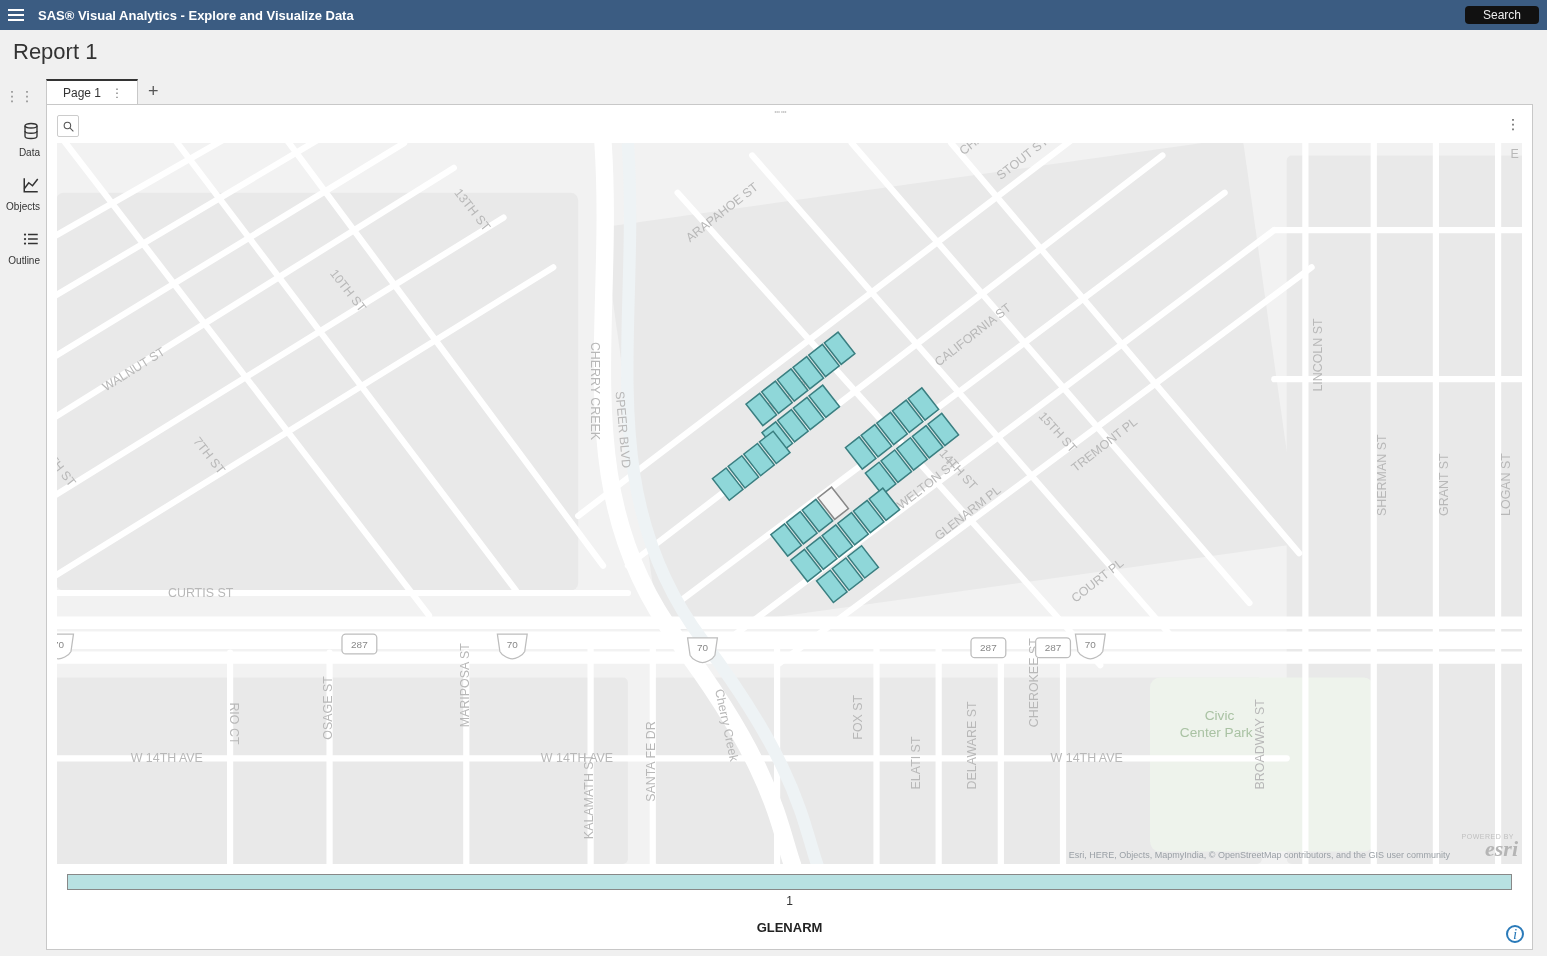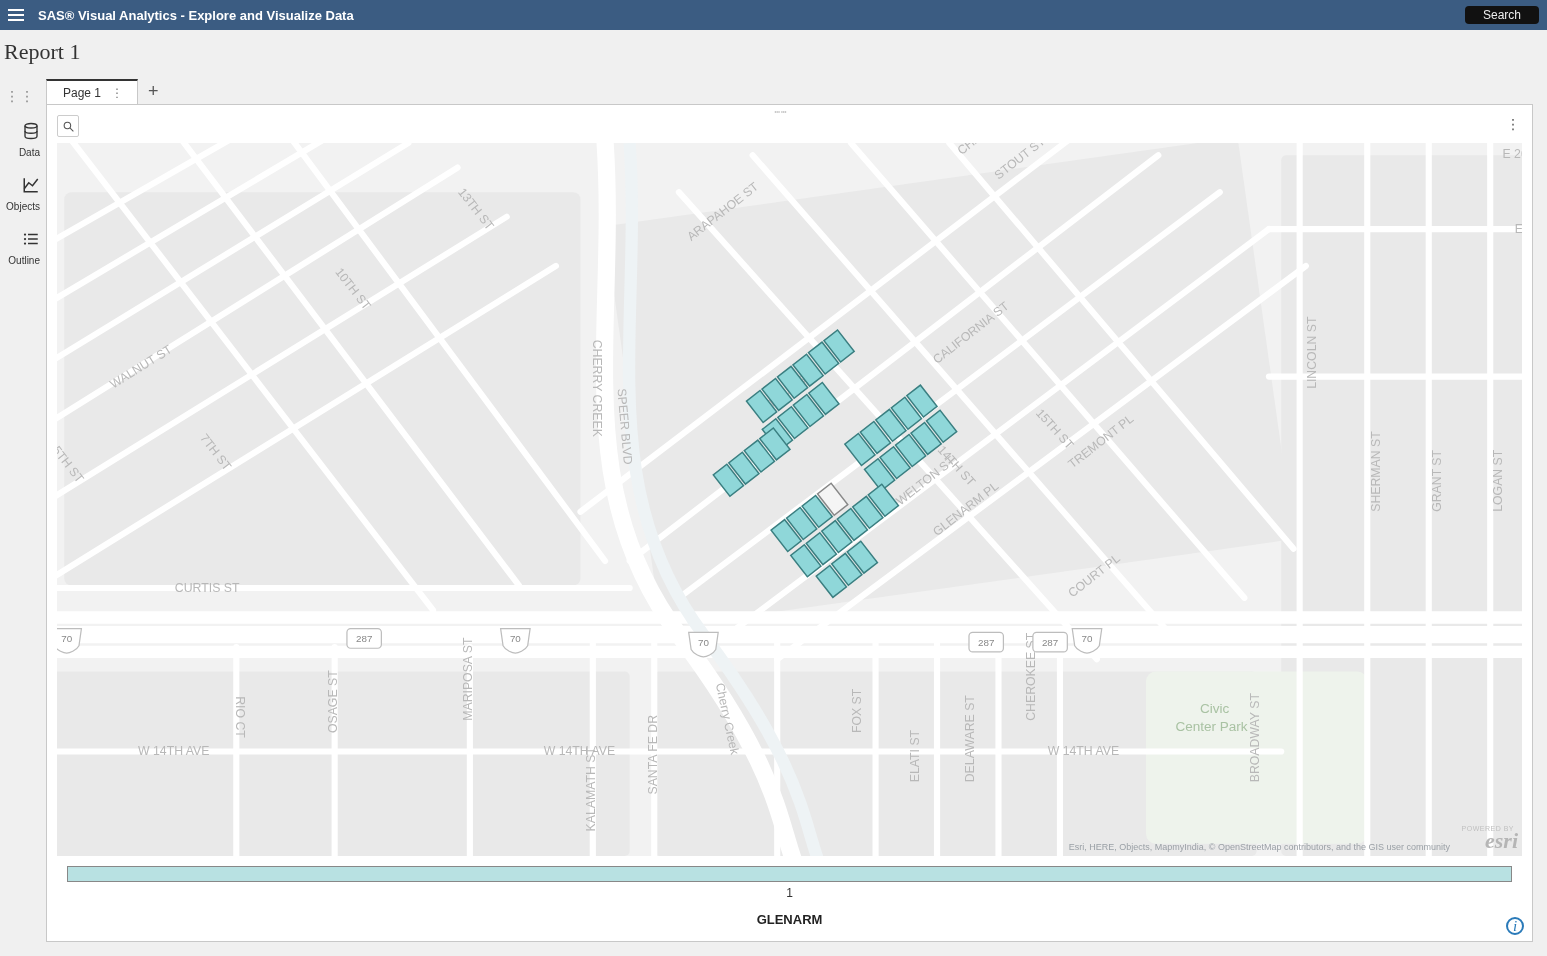--- a/index.html
+++ b/index.html
@@ -5,29 +5,29 @@
   * { box-sizing: border-box; margin: 0; padding: 0; }
   html, body { width: 100%; height: 100%; font-family: Arial, Helvetica, sans-serif; background: #f0f0f0; overflow: hidden; }
   
   .topbar { height: 30px; background: #3b5c82; display: flex; align-items: center; color: #fff; padding: 0 8px; font-size: 13px; justify-content: space-between; }
   .topbar .hamburger { width: 20px; height: 20px; display:flex; flex-direction:column; justify-content:center; gap:3px; cursor:pointer; margin-right:10px;}
   .topbar .hamburger span{height:2px;background:#fff;width:16px;}
   .topbar .title { font-weight:bold; }
   .topbar .spacer { flex:1; }
   .topbar .search { background:#111; color:#eee; border-radius:4px; padding:2px 18px; font-size:12px; cursor:pointer; }
   
-  .report-title-row { height: 44px; display:flex; align-items:center; padding: 0 4px; font-size:22px; color:#333; background:#f0f0f0;font-family:Liberation Serif, serif;}
+  .report-title-row { height: 44px; display:flex; align-items:center; padding: 0 13px; font-size:22px; color:#333; background:#f0f0f0;}
   
   .main { display:flex; height: calc(100% - 74px); }
   .rail { width:40px; background:#f0f0f0; display:flex; flex-direction:column; align-items:center; gap:18px; padding-top:14px; border-right:none;}
   .rail .rail-item { width:40px; display:flex; flex-direction:column; align-items:flex-end; cursor:pointer; color:#333; font-size:10px;}
   .rail .rail-item .ico { font-size:18px; line-height:1; margin-bottom:4px; color:#333;}
   .rail .rail-dots{font-size:14px; color:#888; cursor:default; letter-spacing:1px;}
   
-  .workspace { flex:1; padding: 0 14px 14px 6px; display:flex; flex-direction:column;}
+  .workspace { flex:1; padding: 0 14px 6px 6px; display:flex; flex-direction:column;}
   .tabs-row { height:30px; display:flex; align-items:flex-end;}
   .tab { background:#fff; border:1px solid #c8c8c8; border-bottom:none; padding:5px 14px 4px 16px; font-size:12px; color:#333; display:flex; align-items:center; gap:10px; border-top:2px solid #333; position:relative; cursor:pointer;}
   .tab .tab-menu{color:#777;cursor:pointer;}
   .tab-add { margin-left:10px; font-size:18px; color:#555; cursor:pointer; padding-bottom:2px;}
   .canvas { flex:1; background:#fff; border:1px solid #c8c8c8; border-top:1px solid #c8c8c8; padding:10px; position:relative; display:flex; flex-direction:column;}
   .canvas .drag-handle{position:absolute;top:2px;left:50%;transform:translateX(-50%);width:30px;height:4px;color:#bbb;font-size:9px;letter-spacing:1px;}
   .search-icon-btn { width:22px;height:22px;border:1px solid #ccc;border-radius:2px;display:flex;align-items:center;justify-content:center;font-size:12px;color:#555;cursor:pointer;margin-bottom:6px;}
   .chart-title { font-size:17px; color:#333; margin-left:4px; margin-bottom:6px;}
   
   .corner-controls{position:absolute;top:8px;right:8px;display:flex;flex-direction:column;gap:4px;}

